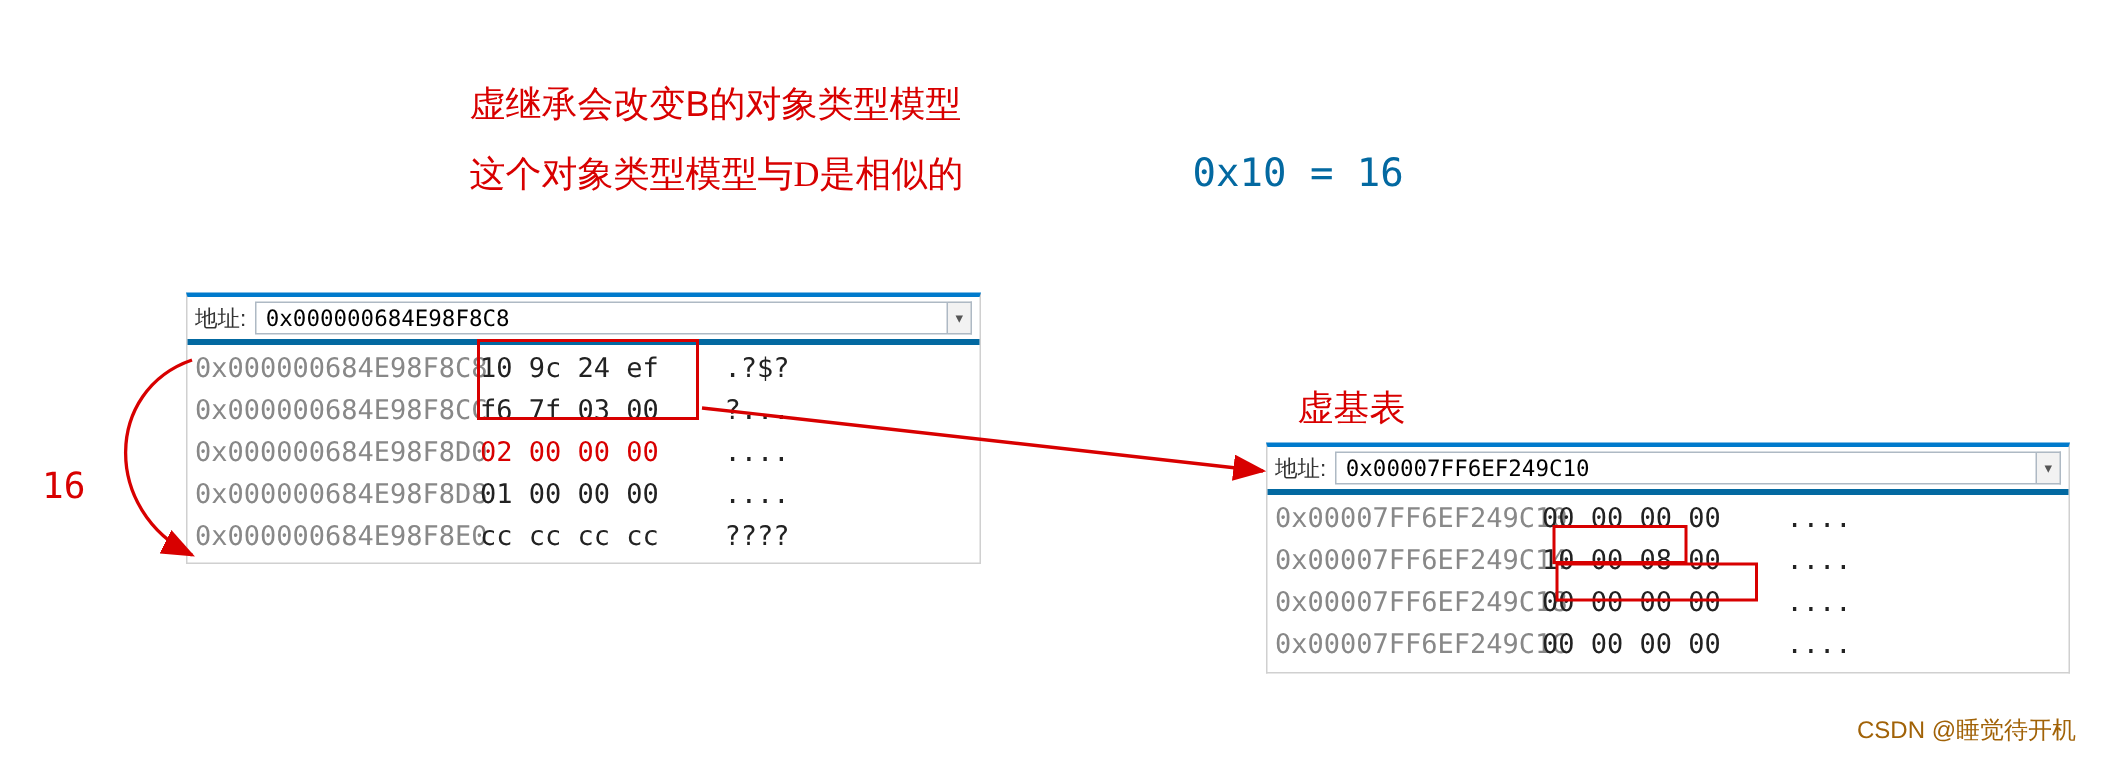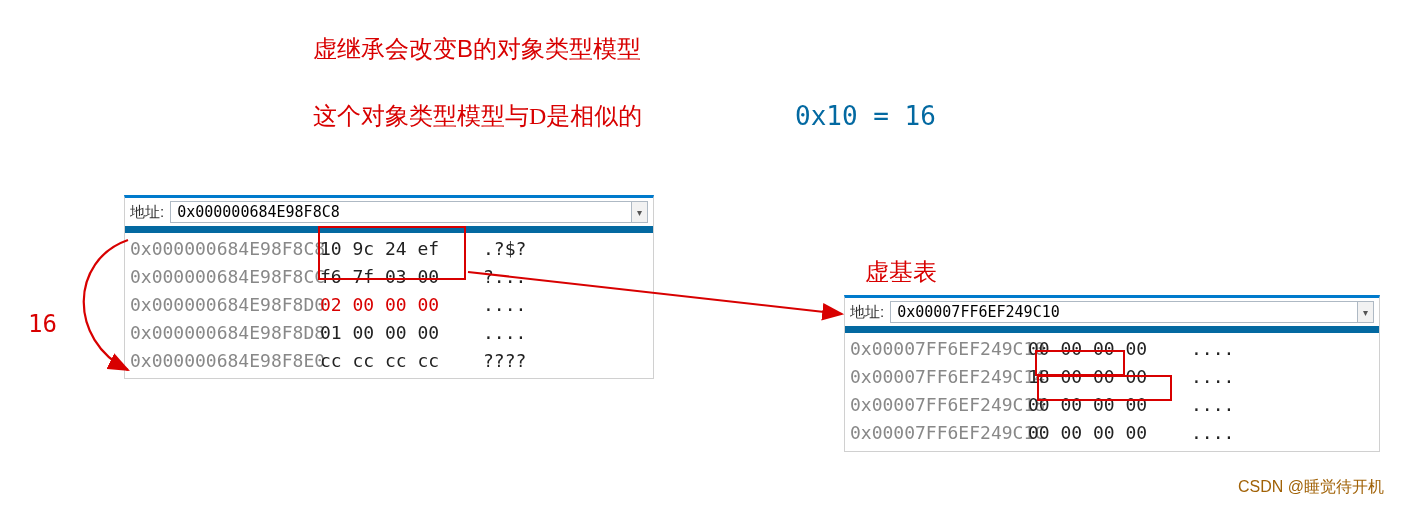--- a/index.html
+++ b/index.html
@@ -45,21 +45,21 @@
   }
   .panel1 { left: 124px; top: 195px; width: 530px; }
   .panel2 { left: 844px; top: 295px; width: 536px; }
   .addr-bar {
     display: flex;
     align-items: center;
     padding: 3px 5px;
     font-family: "Microsoft YaHei", sans-serif;
     font-size: 15px;
     color: #333;
-    border-bottom: 7px solid #0369a1;
+    border-bottom: 4px solid #0369a1;
     justify-content: flex-end;
   }
   .addr-bar .lbl { margin-right: 6px; color: #333; }
   .addr-input {
     flex: 1;
     border: 1px solid #aeb9c4;
     background: #fff;
     padding: 2px 6px;
     font-family: Consolas, monospace;
     font-size: 15px;
@@ -117,21 +117,21 @@
     font-family: "Microsoft YaHei", sans-serif;
     font-size: 16px;
   }
 </style>
 </head>
 <body>
 
 <div class="code-block">
 </div>
 
-<div class="annotation-red" style="left:313px; top:33px;">虚继承会改变B的对象类型模型</div>
+<div class="annotation-red" style="left:313px; top:53px;">虚继承会改变B的对象类型模型</div>
 <div class="annotation-red" style="left:313px; top:100px;font-family:Liberation Serif, serif;">这个对象类型模型与D是相似的</div>
 <div class="eq-note">0x10 = 16</div>
 <div class="left-num">16</div>
 <div class="annotation-red" style="left:333px; top:198px;">虚基表指针</div>
 <div class="annotation-red" style="left:865px; top:256px;">虚基表</div>
 <div class="annotation-red" style="left:1065px; top:302px;">偏移量</div>
 
 <div class="memory-panel panel1">
   <div class="addr-bar">
     <span class="lbl">地址:</span>
@@ -148,21 +148,21 @@
 </div>
 
 <div class="memory-panel panel2">
   <div class="addr-bar">
     <span class="lbl">地址:</span>
     <input class="addr-input" value="0x00007FF6EF249C10" style="">
     <div class="addr-dd">▾</div>
   </div>
   <div class="mem-body" id="mem2">
       <div class="mem-row"><span class="addr">0x00007FF6EF249C10</span><span class="bytes">00 00 00 00</span><span class="ascii">....</span></div>
-      <div class="mem-row"><span class="addr">0x00007FF6EF249C14</span><span class="bytes">18 00 00 00</span><span class="ascii">....</span></div>
+      <div class="mem-row"><span class="addr">0x00007FF6EF249C14</span><span class="bytes">10 00 08 00</span><span class="ascii">....</span></div>
       <div class="mem-row"><span class="addr">0x00007FF6EF249C18</span><span class="bytes">00 00 00 00</span><span class="ascii">....</span></div>
       <div class="mem-row"><span class="addr">0x00007FF6EF249C1C</span><span class="bytes">00 00 00 00</span><span class="ascii">....</span></div>
     </div>
 </div>
 
 <div class="red-box" style="left:318px; top:226px; width:148px; height:54px;"></div>
 <div class="red-box" style="left:1035px; top:350px; width:90px; height:26px;"></div>
 <div class="red-box" style="left:1037px; top:375px; width:135px; height:26px;"></div>
 
 <svg class="overlay">

